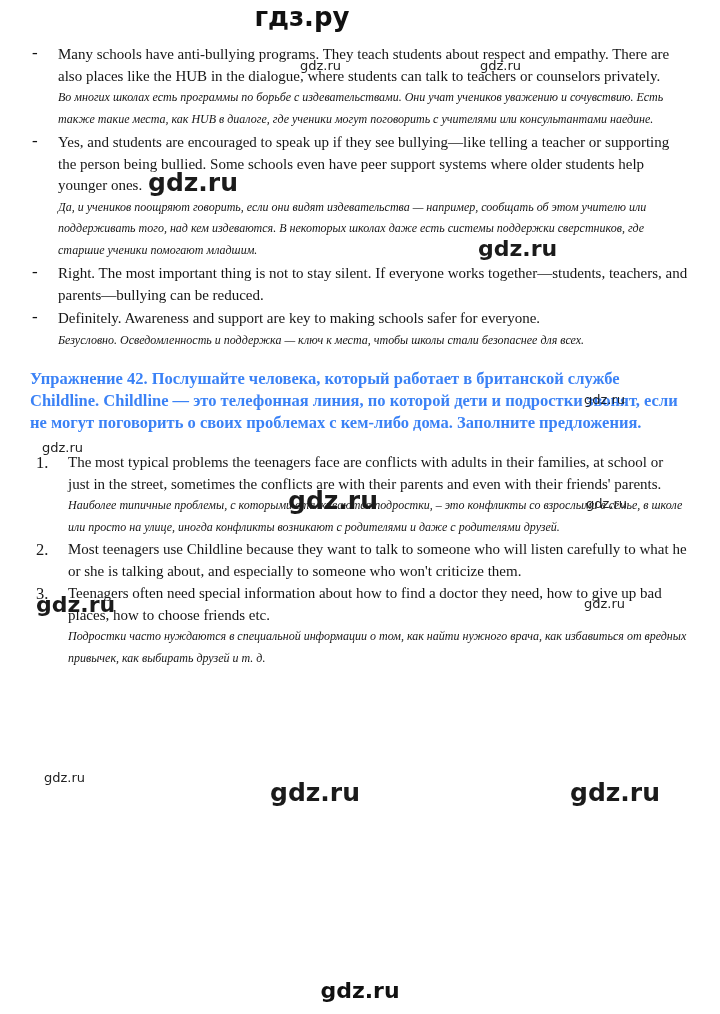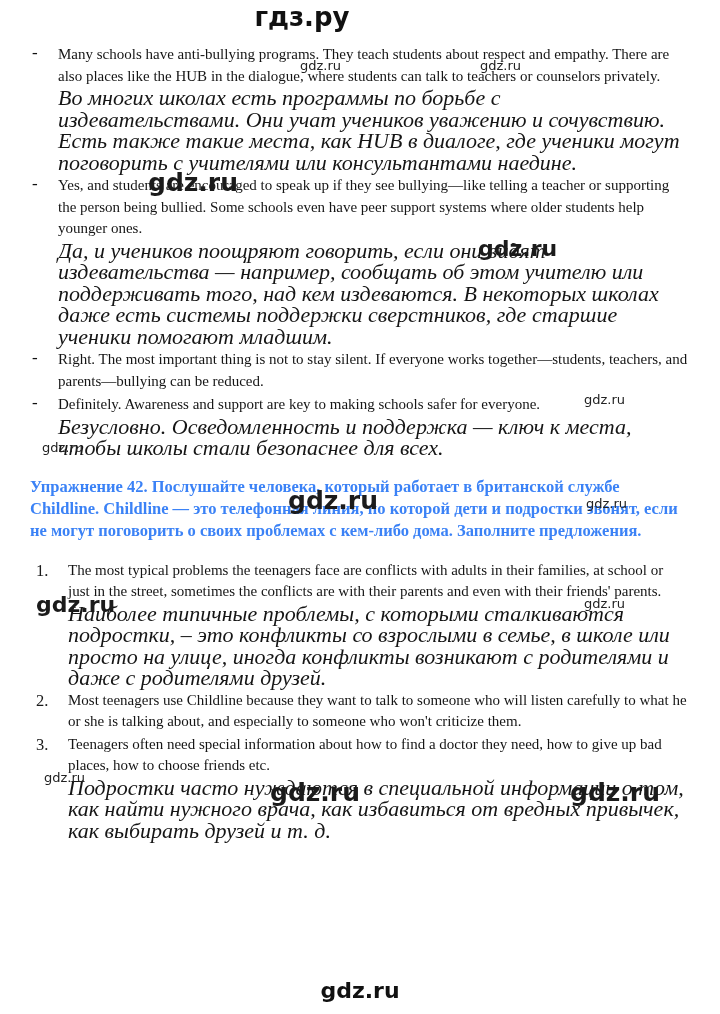--- a/index.html
+++ b/index.html
@@ -43,21 +43,21 @@
     font-family:"Liberation Serif", serif;
     color:#111;
   }
   .en{
     font-size:15px;
     line-height:21.5px;
     text-align:left;
     color:#151515;
   }
   .ru{
-    font-size:22px;
+    font-size:12px;
     line-height:21.5px;
     font-style:italic;
     color:#151515;
   }
 
   
   .exercise-head{
     margin-top:17px;
     margin-bottom:18px;
     padding-left:2px;

